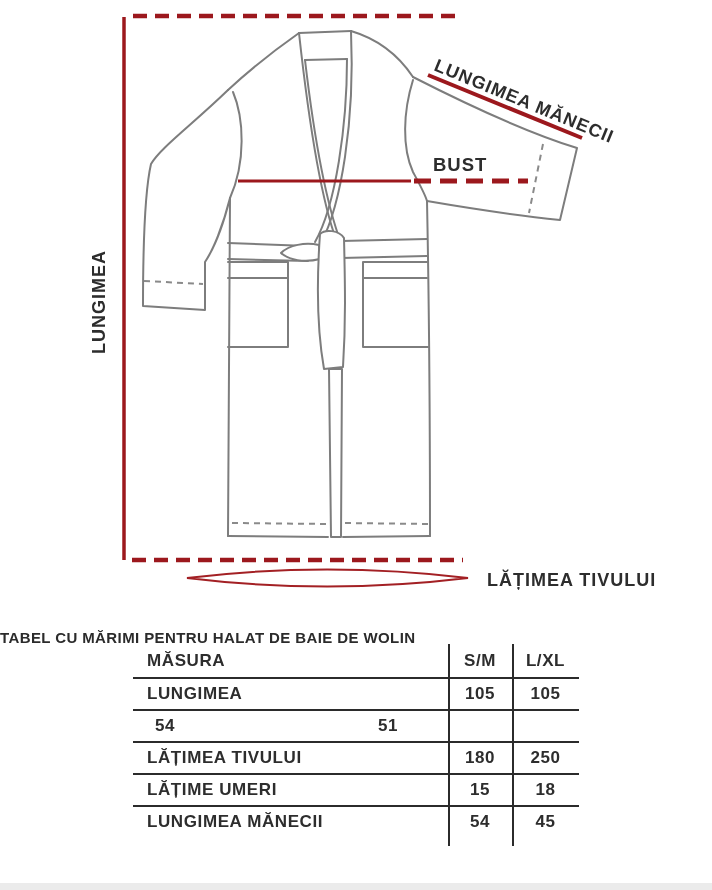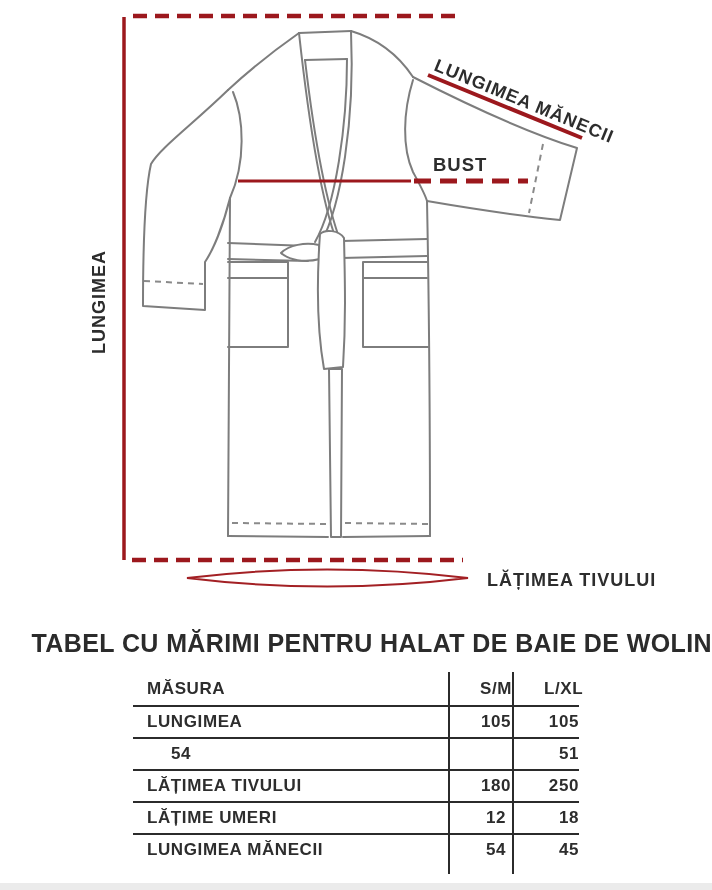--- a/index.html
+++ b/index.html
@@ -7,33 +7,33 @@
     position:relative;width:712px;height:890px;background:#ffffff;overflow:hidden;
     font-family:"Liberation Sans", sans-serif;color:#2d2d2d;
   }
   .diagram-svg{position:absolute;left:0;top:0;}
   .svg-label{
     font-family:"Liberation Sans", sans-serif;
     font-weight:bold;fill:#2d2d2d;letter-spacing:1px;
   }
   .page-title{
     position:absolute;left:0;top:629px;width:712px;height:28px;
-    text-align:right;font-size:25px;font-weight:bold;letter-spacing:0.4px;
+    text-align:left;font-size:15px;font-weight:bold;letter-spacing:0.4px;
     color:#2b2b2b;white-space:nowrap;
   }
   .size-table{
-    position:absolute;left:133px;top:672px;width:446px;
+    position:absolute;left:133px;top:644px;width:446px;
   }
   .t-row{display:flex;align-items:center;height:30px;}
   .t-row.t-header{height:33px;}
   .t-row + .t-row{border-top:2px solid #2b2b2b;}
-  .c{font-weight:bold;font-size:17px;letter-spacing:0.6px;white-space:nowrap;padding-left:16px;}
+  .c{font-weight:bold;font-size:17px;letter-spacing:0.6px;white-space:nowrap;}
   .c-label{flex:0 0 315px;padding-left:14px;box-sizing:border-box;}
   .c-sm{flex:0 0 64px;text-align:center;}
-  .c-lxl{flex:1 1 auto;text-align:right;}
+  .c-lxl{flex:1 1 auto;text-align:center;}
   .vline{position:absolute;top:0;width:2px;height:202px;background:#2b2b2b;}
   .vline-1{left:315px;}
   .vline-2{left:379px;}
   .bottom-strip{position:absolute;left:0;top:883px;width:712px;height:7px;background:#ebebeb;}
 </style>
 </head>
 <body>
 
 <div class="canvas">
 
@@ -113,21 +113,21 @@
       <div class="c c-sm">54</div>
       <div class="c c-lxl">51</div>
     </div>
     <div class="t-row">
       <div class="c c-label">LĂȚIMEA TIVULUI</div>
       <div class="c c-sm">180</div>
       <div class="c c-lxl">250</div>
     </div>
     <div class="t-row">
       <div class="c c-label">LĂȚIME UMERI</div>
-      <div class="c c-sm">12</div>
+      <div class="c c-sm">15</div>
       <div class="c c-lxl">18</div>
     </div>
     <div class="t-row">
       <div class="c c-label">LUNGIMEA MĂNECII</div>
       <div class="c c-sm">54</div>
       <div class="c c-lxl">45</div>
     </div>
   </div>
 
   <div class="bottom-strip"></div>

